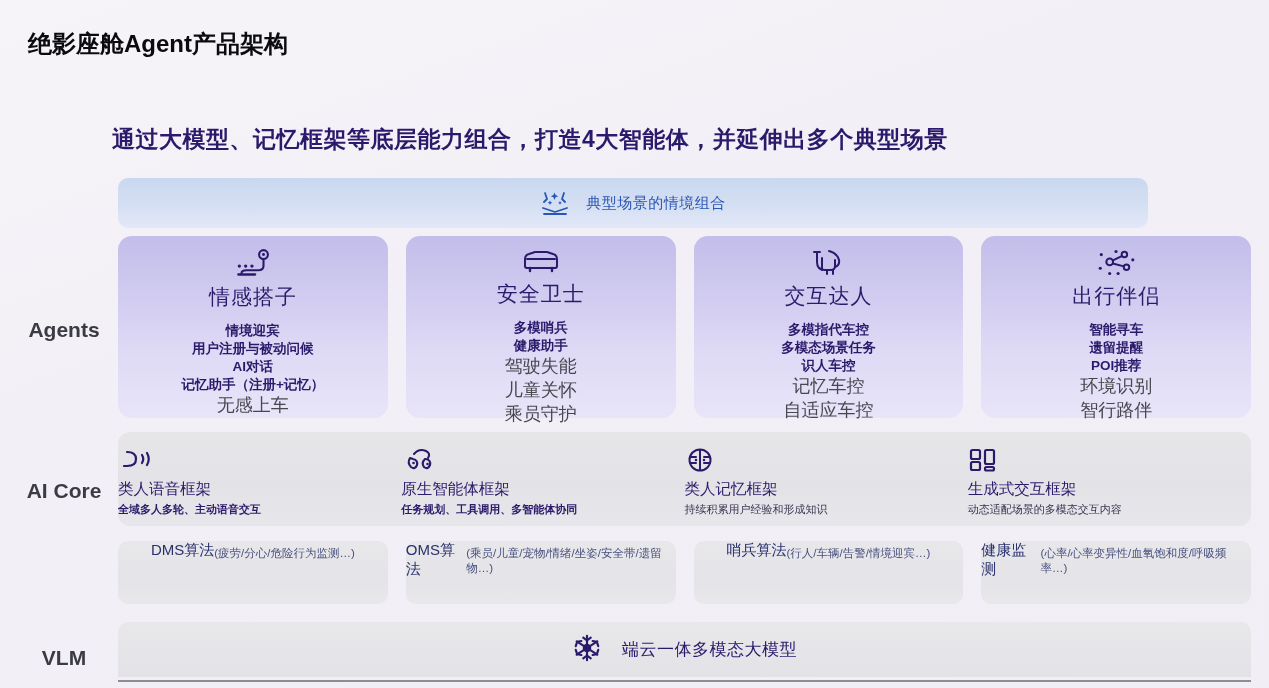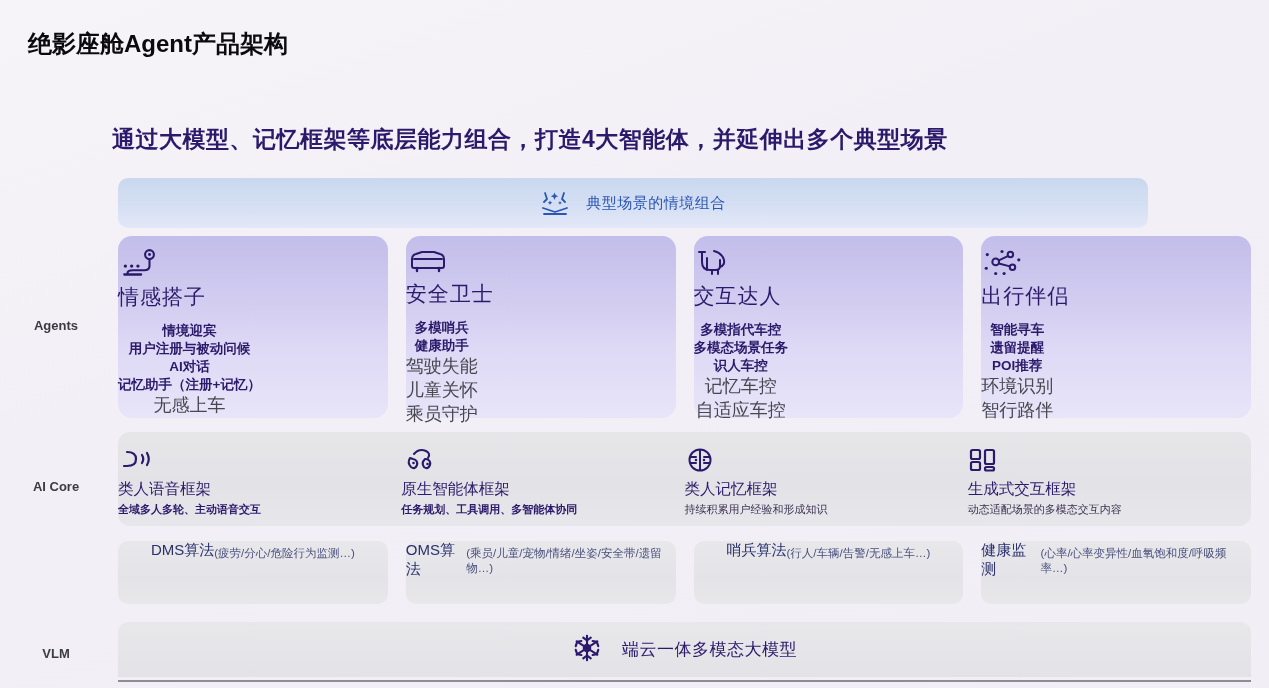--- a/index.html
+++ b/index.html
@@ -22,22 +22,22 @@
     letter-spacing: 0px; white-space: nowrap;
   }
   #subtitle {
     position: absolute; left: 112px; top: 124px;
     font-size: 23px; font-weight: bold; color: #2b1a6b;
     letter-spacing: 0.5px; white-space: nowrap;
   }
 
   
   .row-label {
-    position: absolute; left: 0; width: 112px;
-    text-align: center; font-size: 13px; font-weight: bold;
+    position: absolute; left: 8px; width: 112px;
+    text-align: center; font-size: 21px; font-weight: bold;
     color: #3b3b44;
   }
   #label-agents { top: 318px; }
   #label-aicore { top: 479px; }
   #label-vlm    { top: 646px; }
 
   
   #banner {
     position: absolute; left: 118px; top: 178px;
     width: 1030px; height: 50px;
@@ -53,21 +53,21 @@
   
   #agents-row {
     position: absolute; left: 118px; top: 236px;
     width: 1133px; height: 182px;
     display: flex; gap: 18px;
   }
   .agent-card {
     flex: 1 1 0;
     border-radius: 14px;
     background: linear-gradient(180deg, #c3bdea 0%, #cdc8ee 25%, #ded9f5 62%, #e8e5f9 100%);
-    display: flex; flex-direction: column; align-items: flex-start;
+    display: flex; flex-direction: column; align-items: center;
     padding-top: 11px;
   }
   .agent-icon { height: 34px; display: flex; align-items: center; justify-content: center; }
   .agent-icon svg { display: block; }
   .agent-name {
     font-size: 21px; color: #2b1a6b; margin-top: 3px; letter-spacing: 1px;
   }
   .agent-items { margin-top: 11px; text-align: center; }
   .agent-items div { line-height: 1.33; }
   .agent-items .strong { font-size: 13.5px; font-weight: bold; color: #2b1a6b; }
@@ -298,21 +298,21 @@
     <div class="algo-card">
       <div class="algo-title">DMS算法</div>
       <div class="algo-sub">(疲劳/分心/危险行为监测…)</div>
     </div>
     <div class="algo-card">
       <div class="algo-title">OMS算法</div>
       <div class="algo-sub">(乘员/儿童/宠物/情绪/坐姿/安全带/遗留物…)</div>
     </div>
     <div class="algo-card">
       <div class="algo-title">哨兵算法</div>
-      <div class="algo-sub">(行人/车辆/告警/无感上车…)</div>
+      <div class="algo-sub">(行人/车辆/告警/情境迎宾…)</div>
     </div>
     <div class="algo-card">
       <div class="algo-title">健康监测</div>
       <div class="algo-sub">(心率/心率变异性/血氧饱和度/呼吸频率…)</div>
     </div>
   </div>
 
   <div id="vlm-row">
     <span>
       <svg viewBox="0 0 32 32" width="30" height="30" fill="none" stroke="#2b1a6b" stroke-width="2.3" stroke-linecap="round" stroke-linejoin="round">

